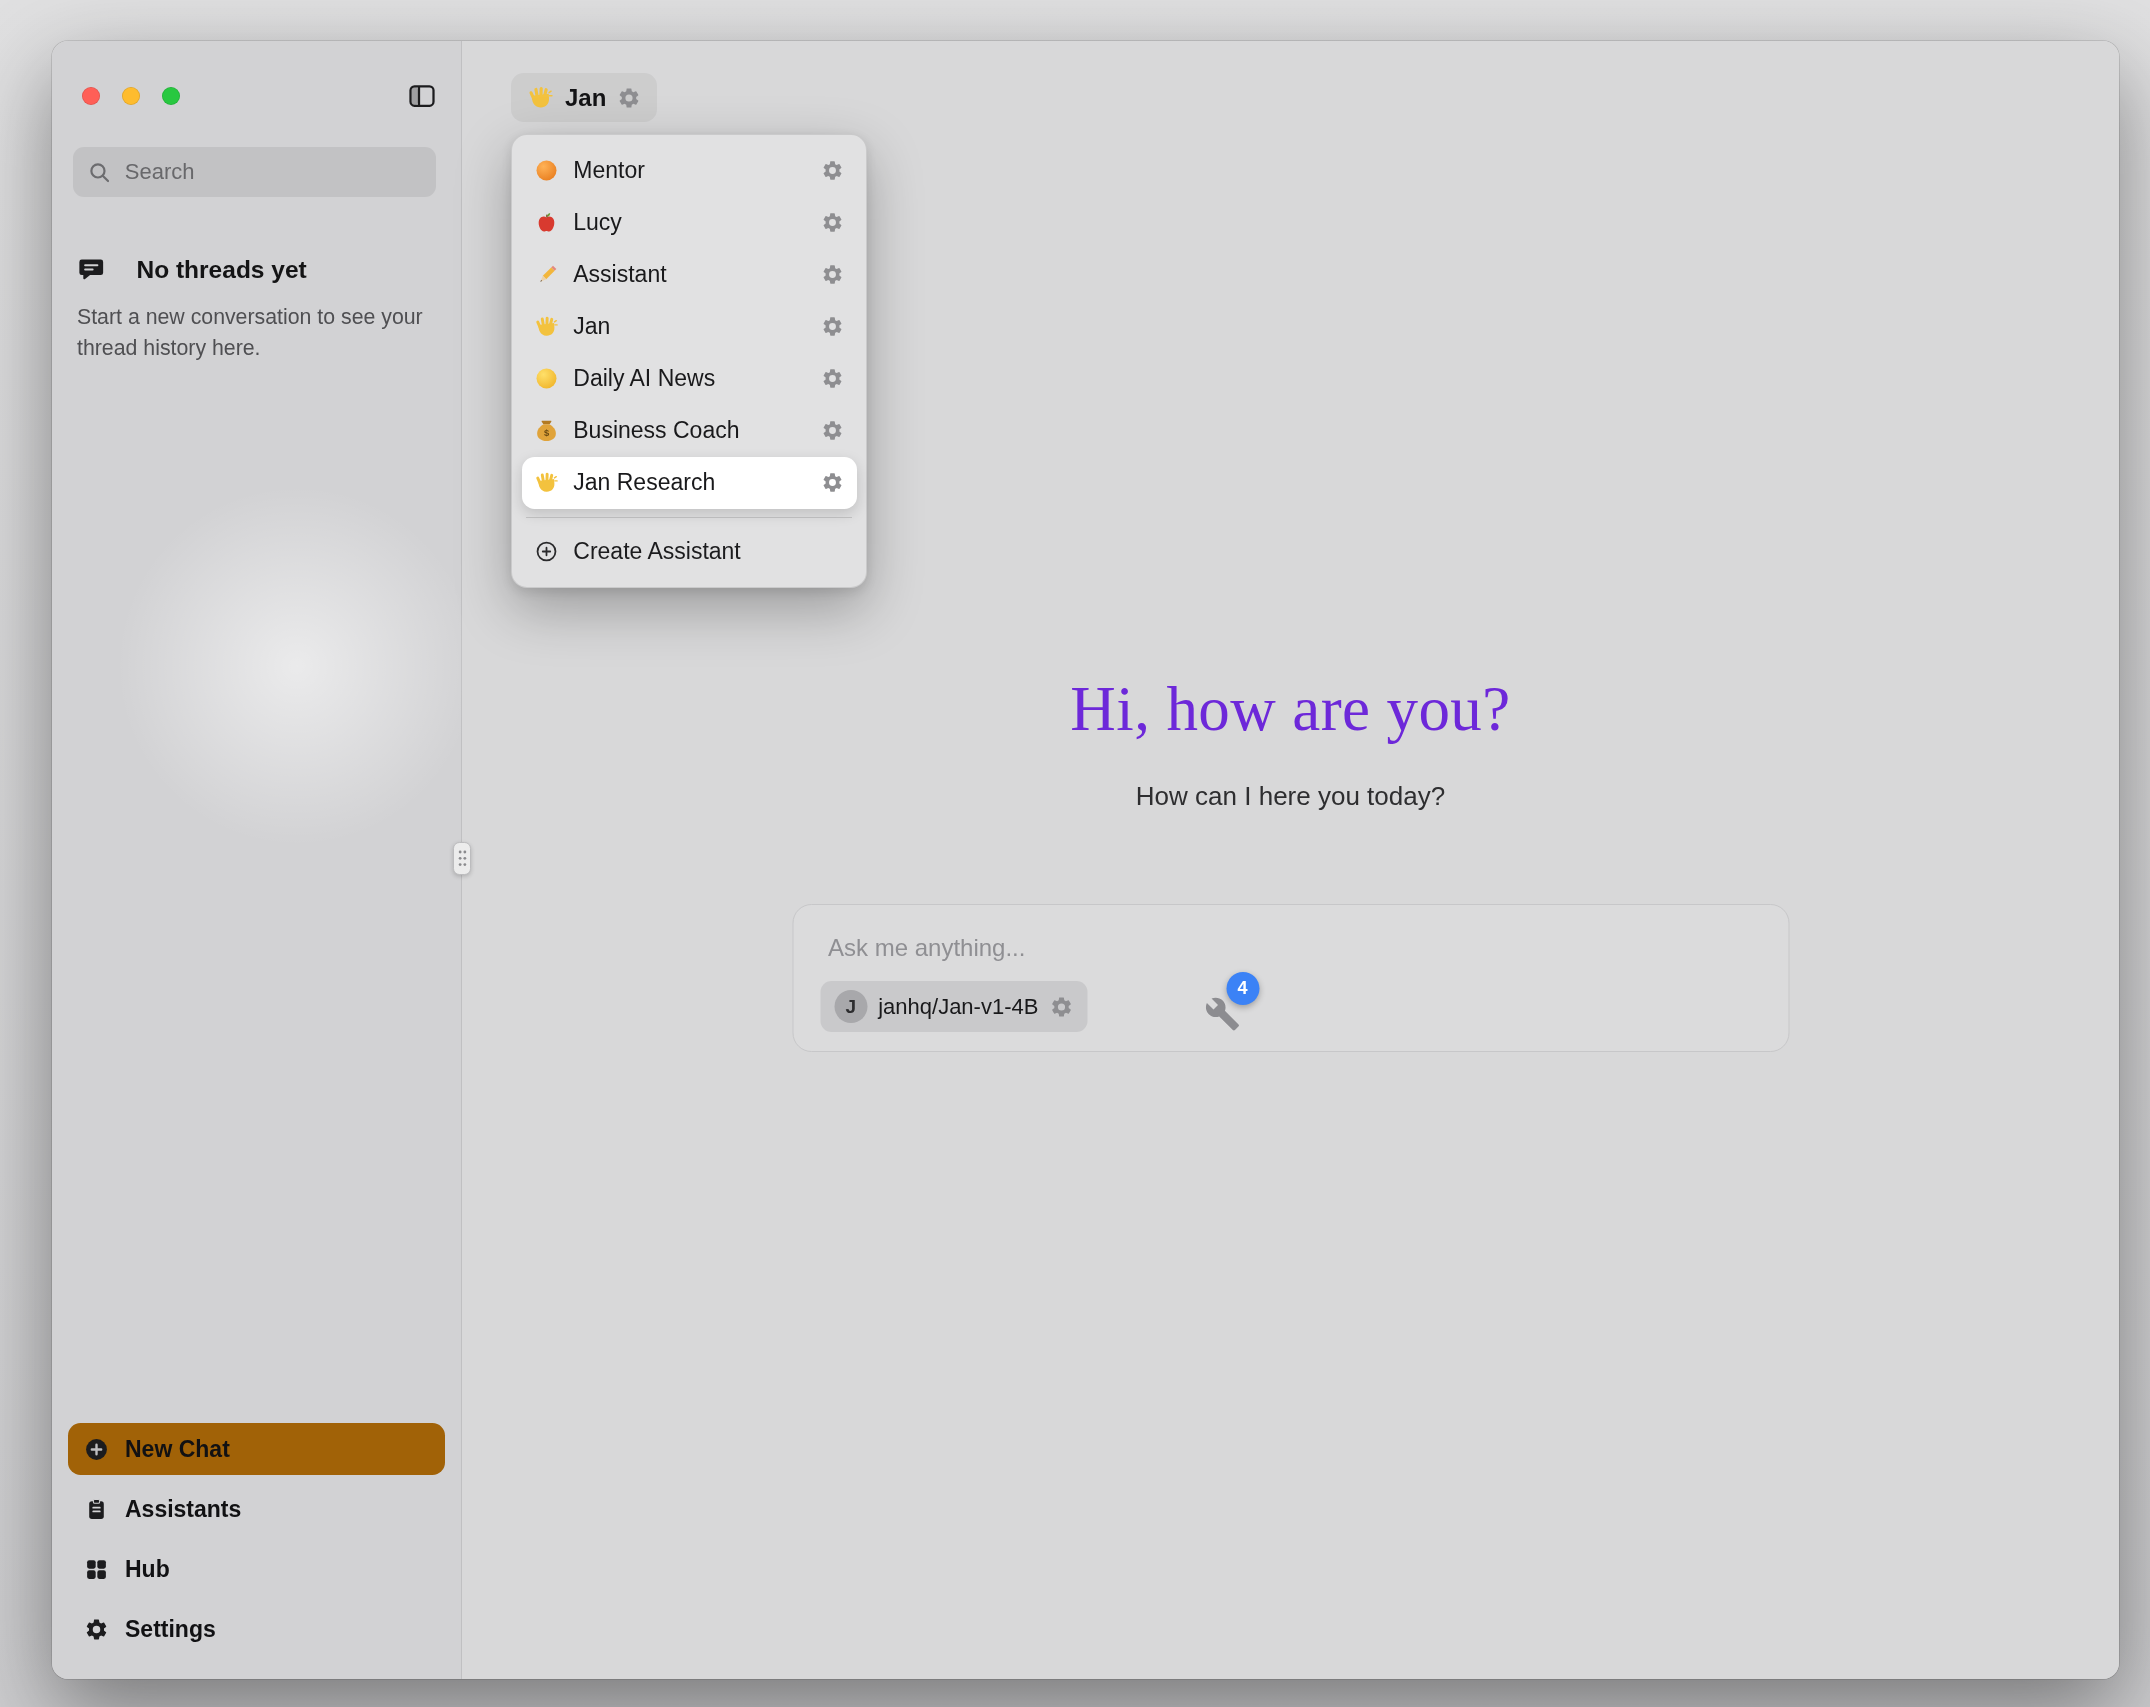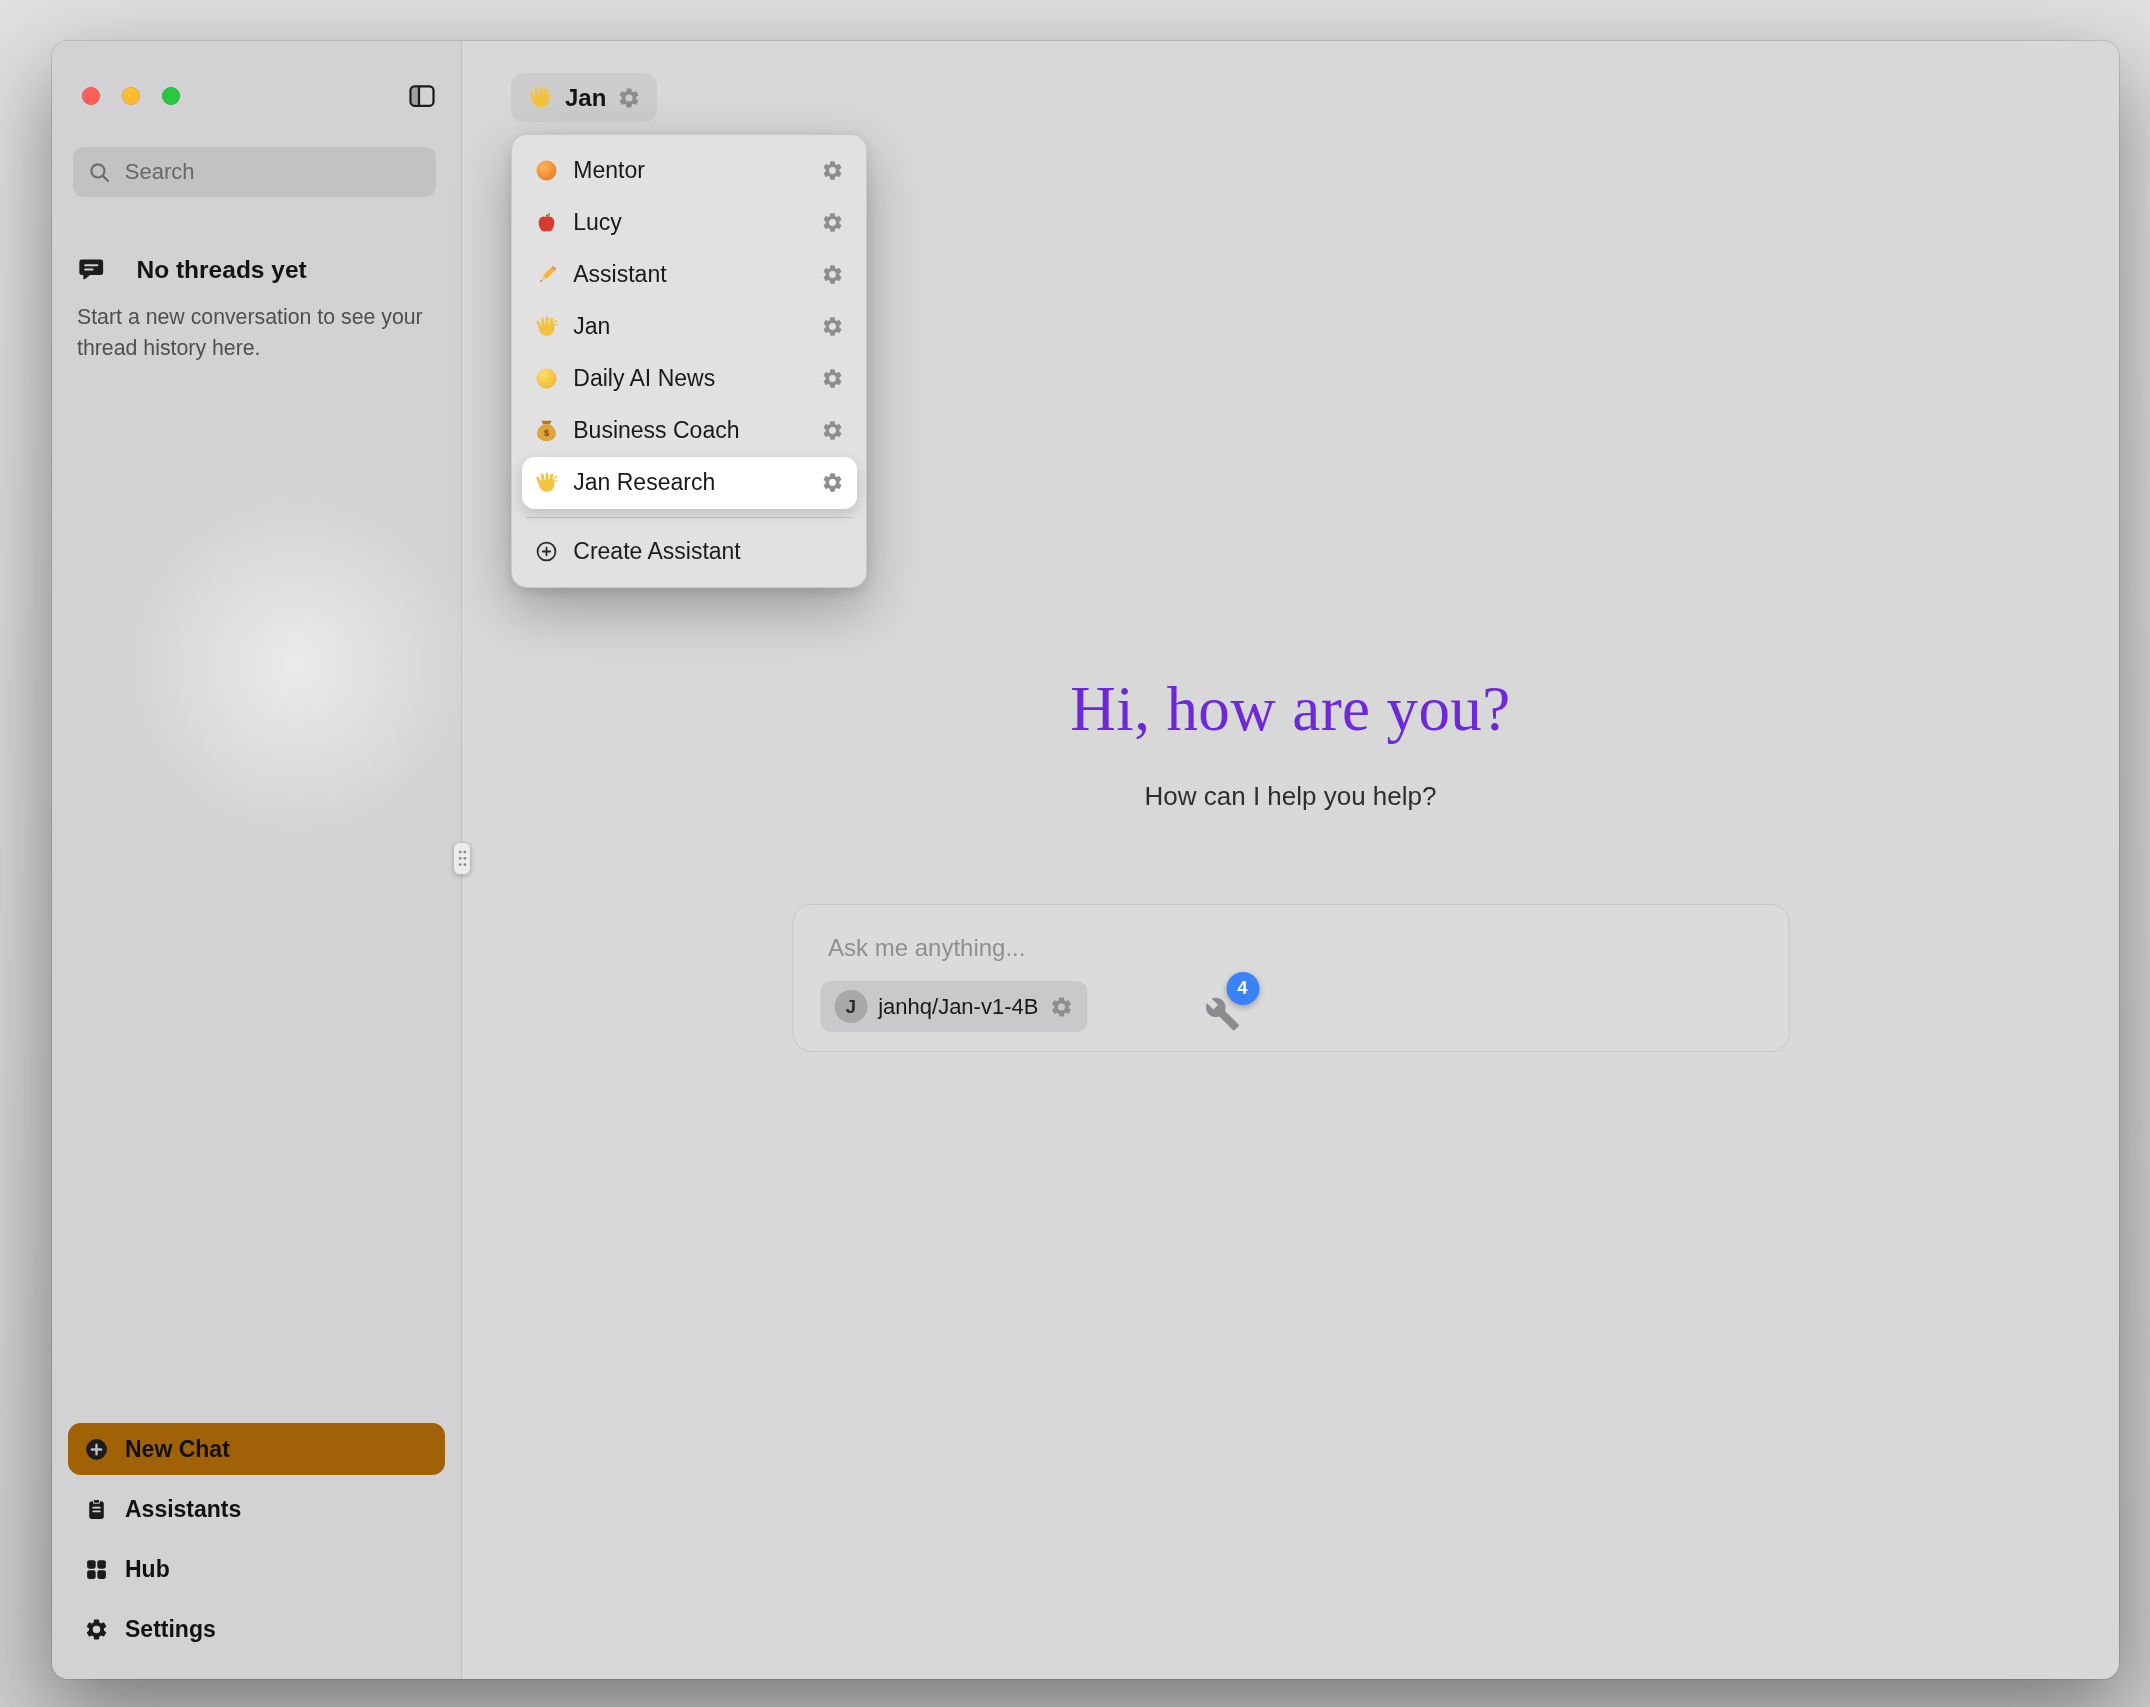--- a/index.html
+++ b/index.html
@@ -363,21 +363,21 @@
               <circle cx="12" cy="12" r="8.6" fill="none" stroke="#2a2a2c" stroke-width="1.7"></circle>
               <path d="M12 8.4v7.2M8.4 12h7.2" stroke="#2a2a2c" stroke-width="1.7" stroke-linecap="round"></path>
             </svg>
           </span>
         <span class="mi-label">Create Assistant</span>
       </div>
     </div>
 
     <div class="greeting">
       <h1>Hi, how are you?</h1>
-      <div class="sub">How can I help you help?</div>
+      <div class="sub">How can I here you today?</div>
     </div>
 
     <div class="composer">
       <textarea placeholder="Ask me anything..." style=""></textarea>
 
       <div class="model-pill">
         <span class="model-avatar">J</span>
         <span class="model-name">janhq/Jan-v1-4B</span>
         <span class="model-gear">
             <svg viewBox="0 0 24 24">

